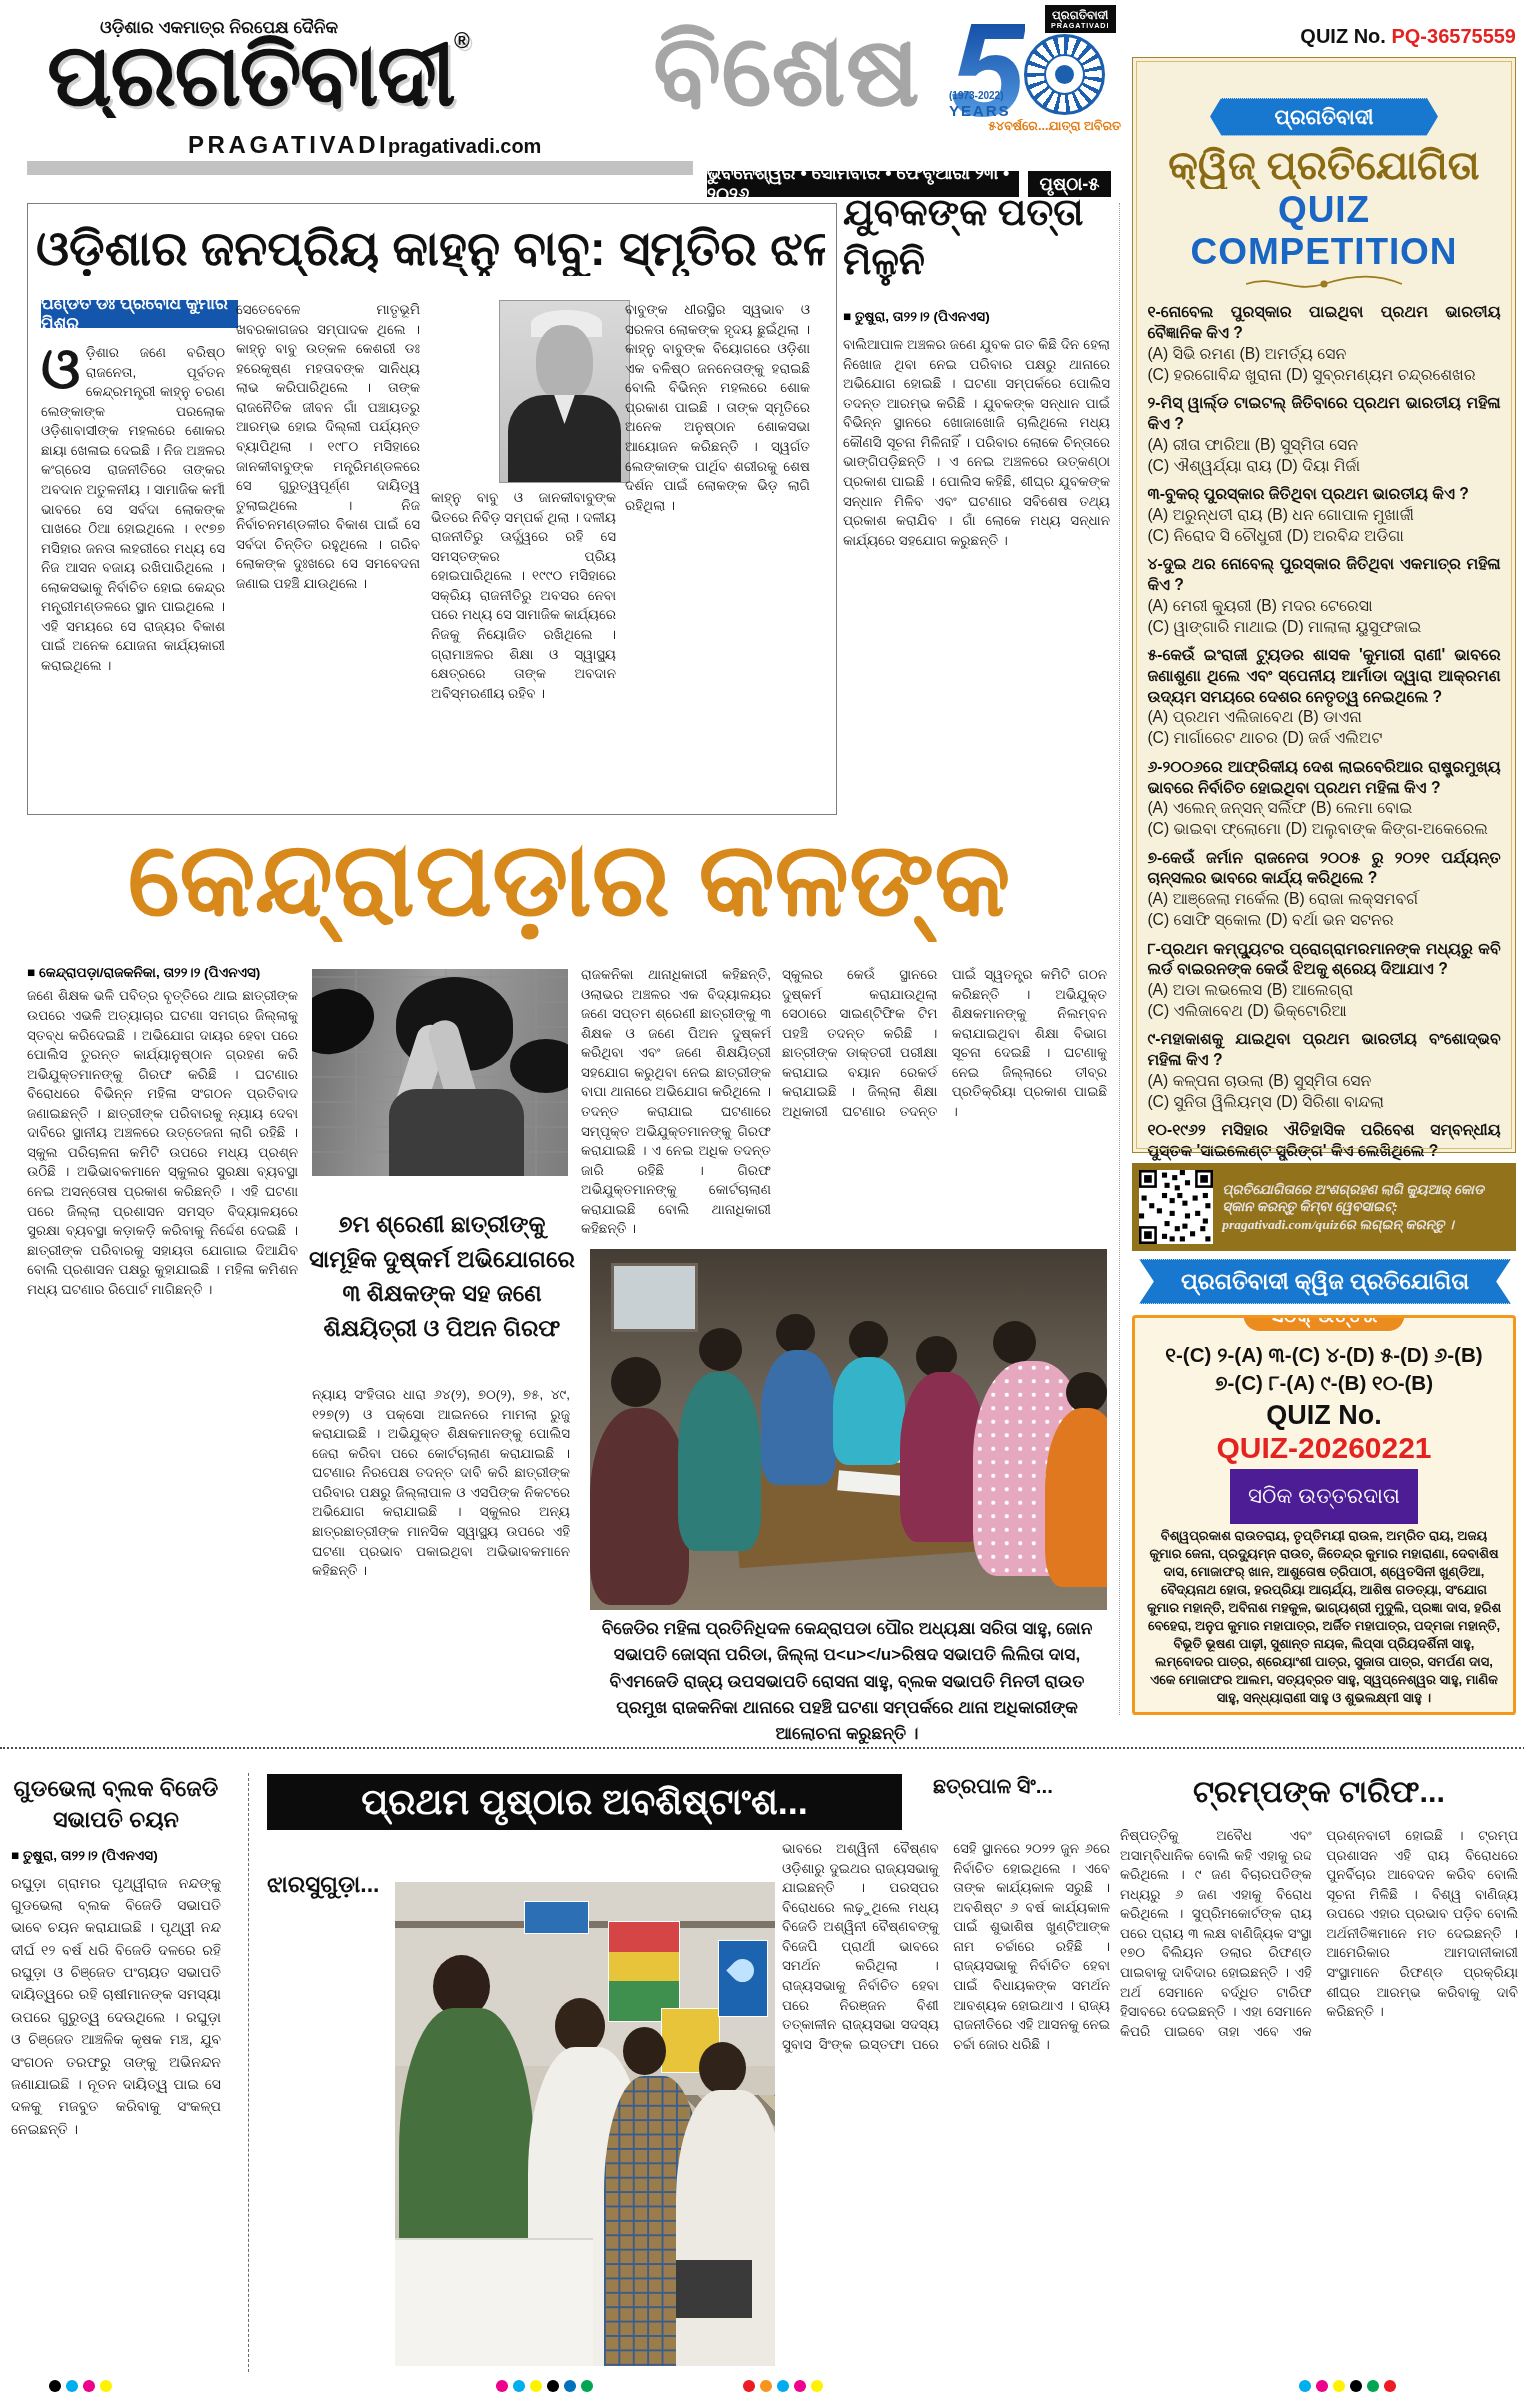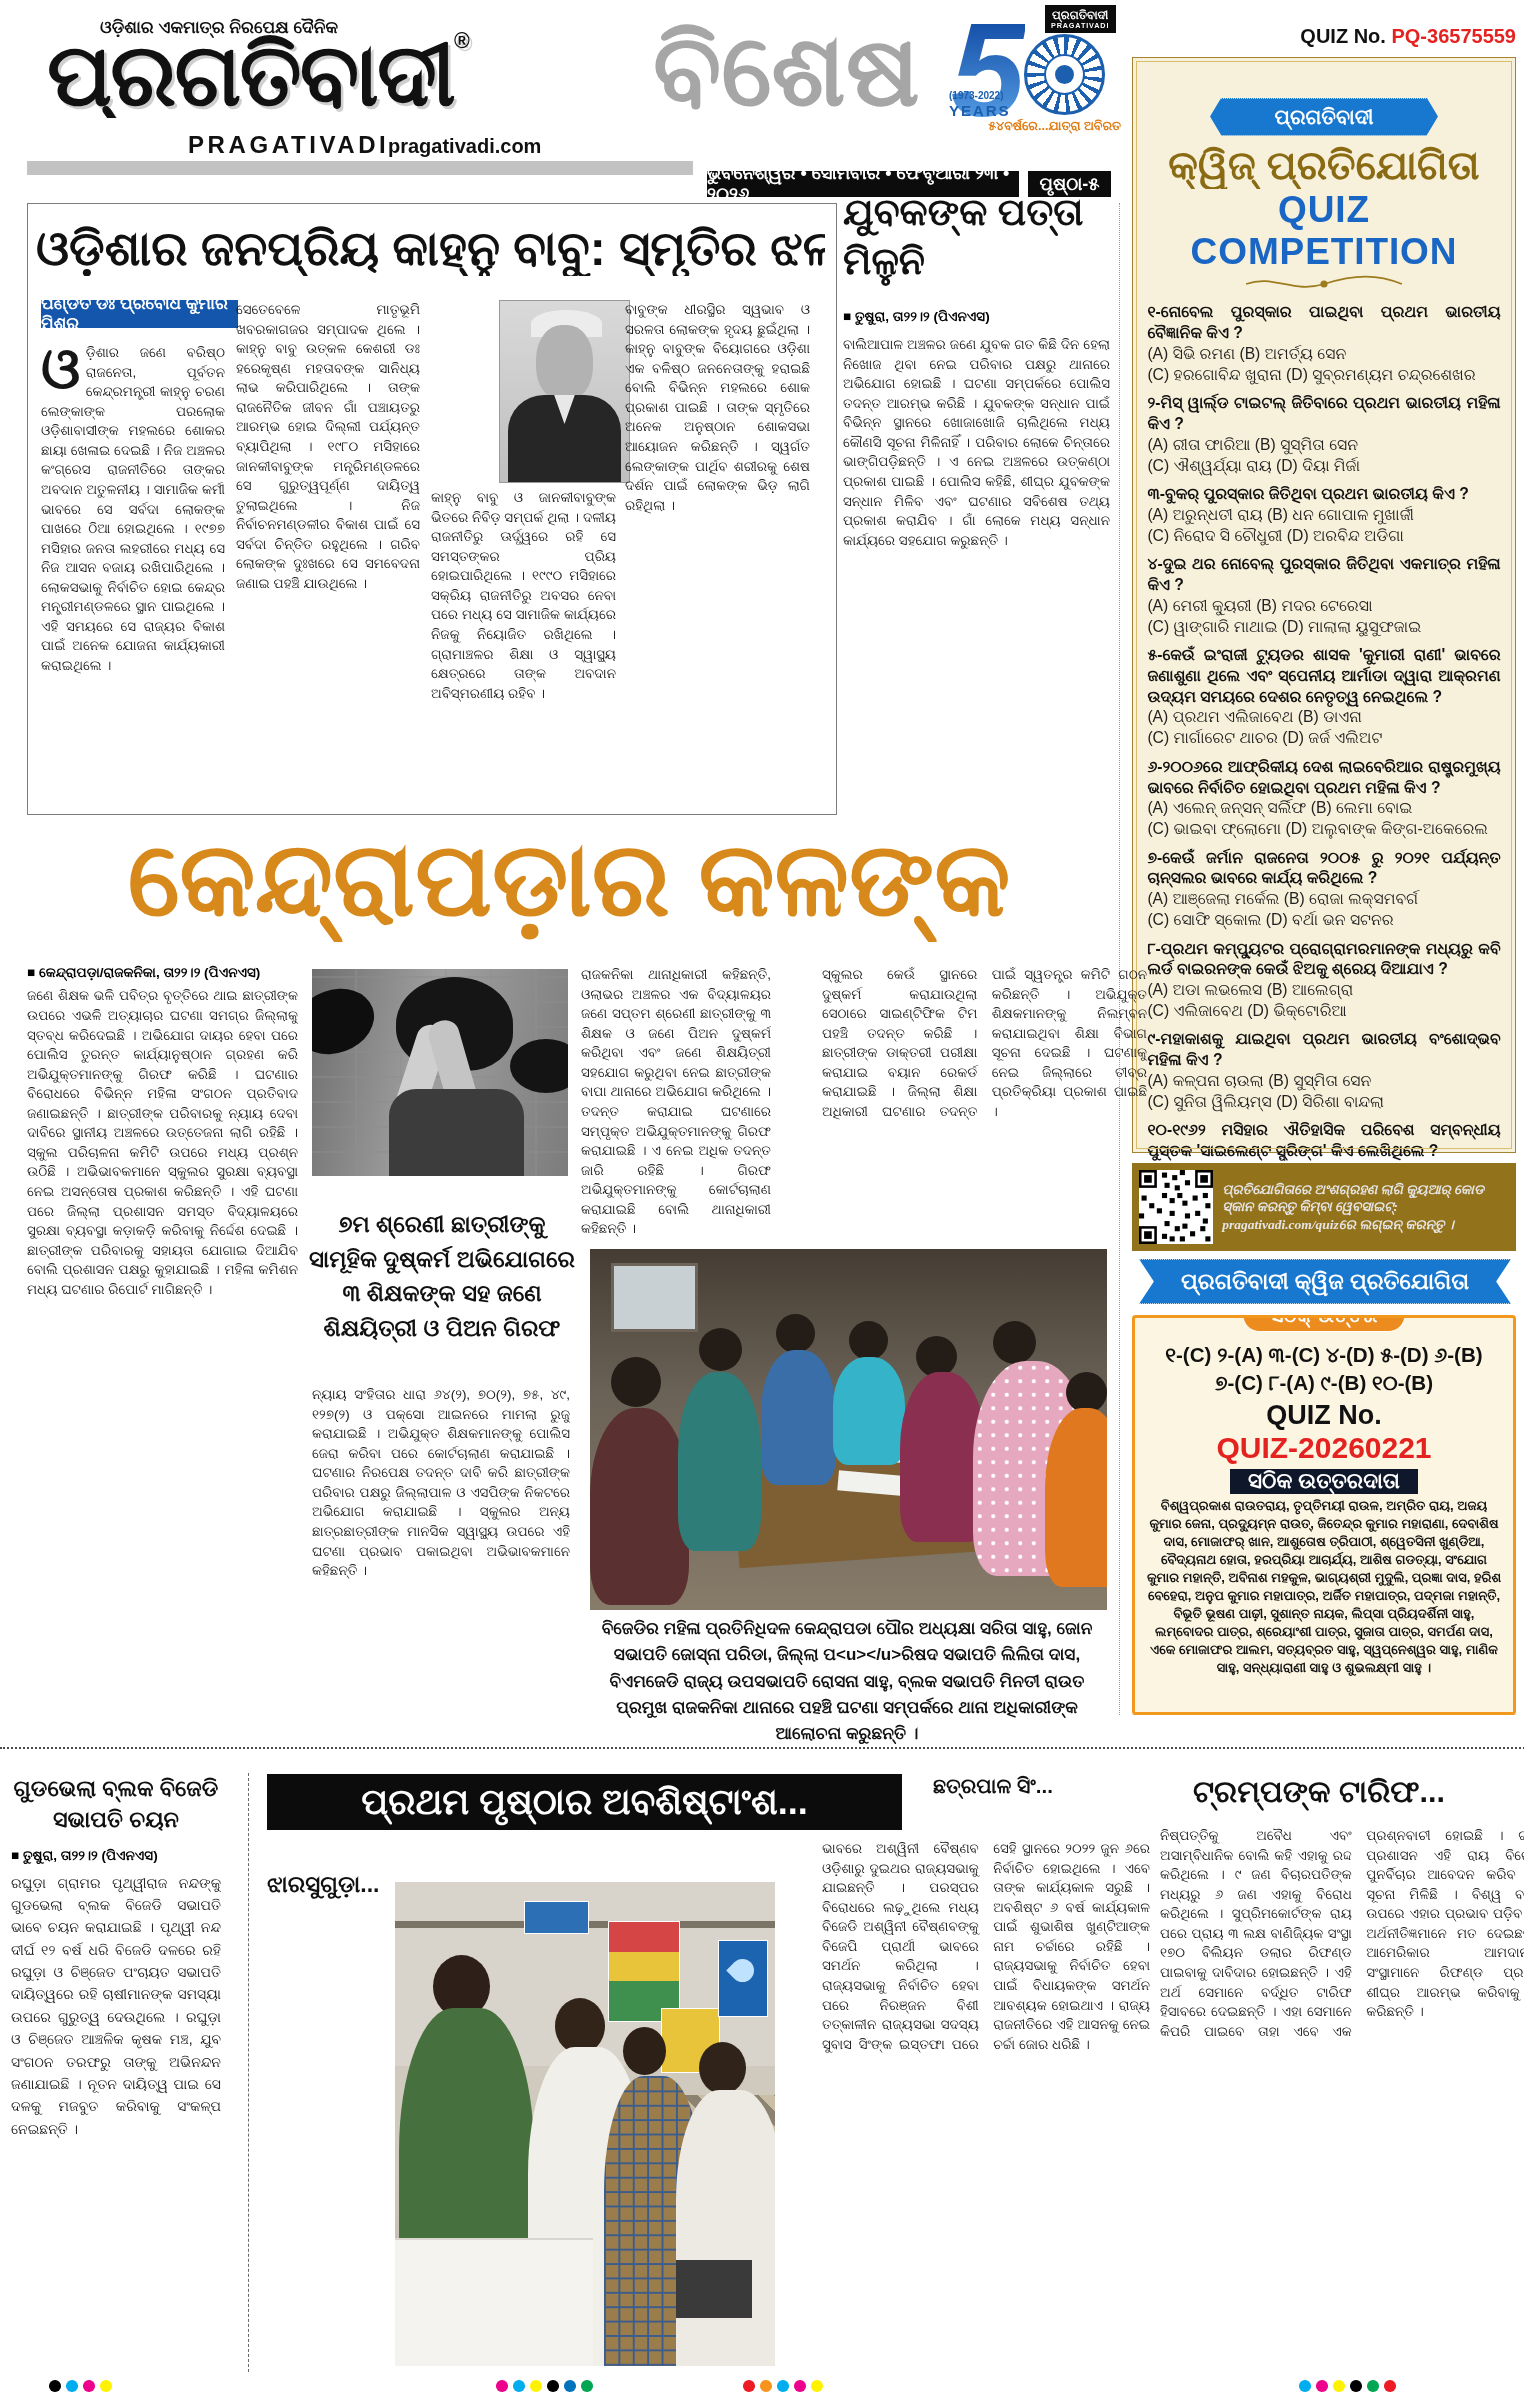--- a/index.html
+++ b/index.html
@@ -68,29 +68,29 @@
           font-family:"Liberation Serif",serif;}
   .ribbon2{width:370px;height:43px;font-size:22.4px;font-weight:bold;
            clip-path:polygon(0 0,100% 0,96% 50%,100% 100%,0 100%,4% 50%);}
   .ansbox{background:#fcf5e1;border:3.6px solid #f2981d;border-radius:3.6px;box-sizing:border-box;
           padding:23px 10.8px 7.2px;overflow:hidden;}
   .anspill{position:absolute;left:50%;transform:translateX(-50%);top:-20px;background:#ec8b1e;color:#fff;
            font-size:20px;font-weight:bold;padding:4.5px 27px;border-radius:23px;border:1.8px solid #fff;white-space:nowrap;}
   .ansline{font-size:20.6px;font-weight:bold;text-align:center;line-height:1.35;}
   .quizno-label{font-size:27px;font-weight:900;text-align:center;margin-top:3.6px;}
   .quizno-red{font-size:30px;font-weight:900;color:#e42320;text-align:center;}
-  .greenchip{display:block;width:fit-content;margin:3.6px auto;background:#0f172a;color:#fff;
-             font-size:21.5px;font-weight:bold;padding:0 18px;}
+  .greenchip{display:block;width:fit-content;margin:3.6px auto;background:#4c1d95;color:#fff;
+             font-size:21.5px;font-weight:normal;padding:15px 18px;}
   .winners{font-size:13px;font-weight:600;line-height:1.38;text-align:center;margin-top:3.6px;}
 
   
   .orange-head{font-size:103px;font-weight:900;color:#d8891b;line-height:1.2;}
   .subhead{font-size:23px;font-weight:800;line-height:1.5;}
   .caption{font-size:17px;font-weight:600;line-height:1.55;}
-  .col2{column-count:2;column-gap:14.4px;margin-left:40px;}
+  .col2{column-count:2;column-gap:14.4px;}
 
   
   .dotline{border-top:2.7px dotted #4a4a4a;}
   .dashv{border-left:1.8px dashed #6a6a6a;}
   .bl-head{font-size:22.4px;font-weight:800;line-height:1.4;}
   .bigbar{font-size:36px;}
   .sublabel{font-size:23px;font-weight:800;}
   .chh-label{font-size:20.6px;font-weight:800;}
   .trump-label{font-size:30.5px;font-weight:800;}
 

